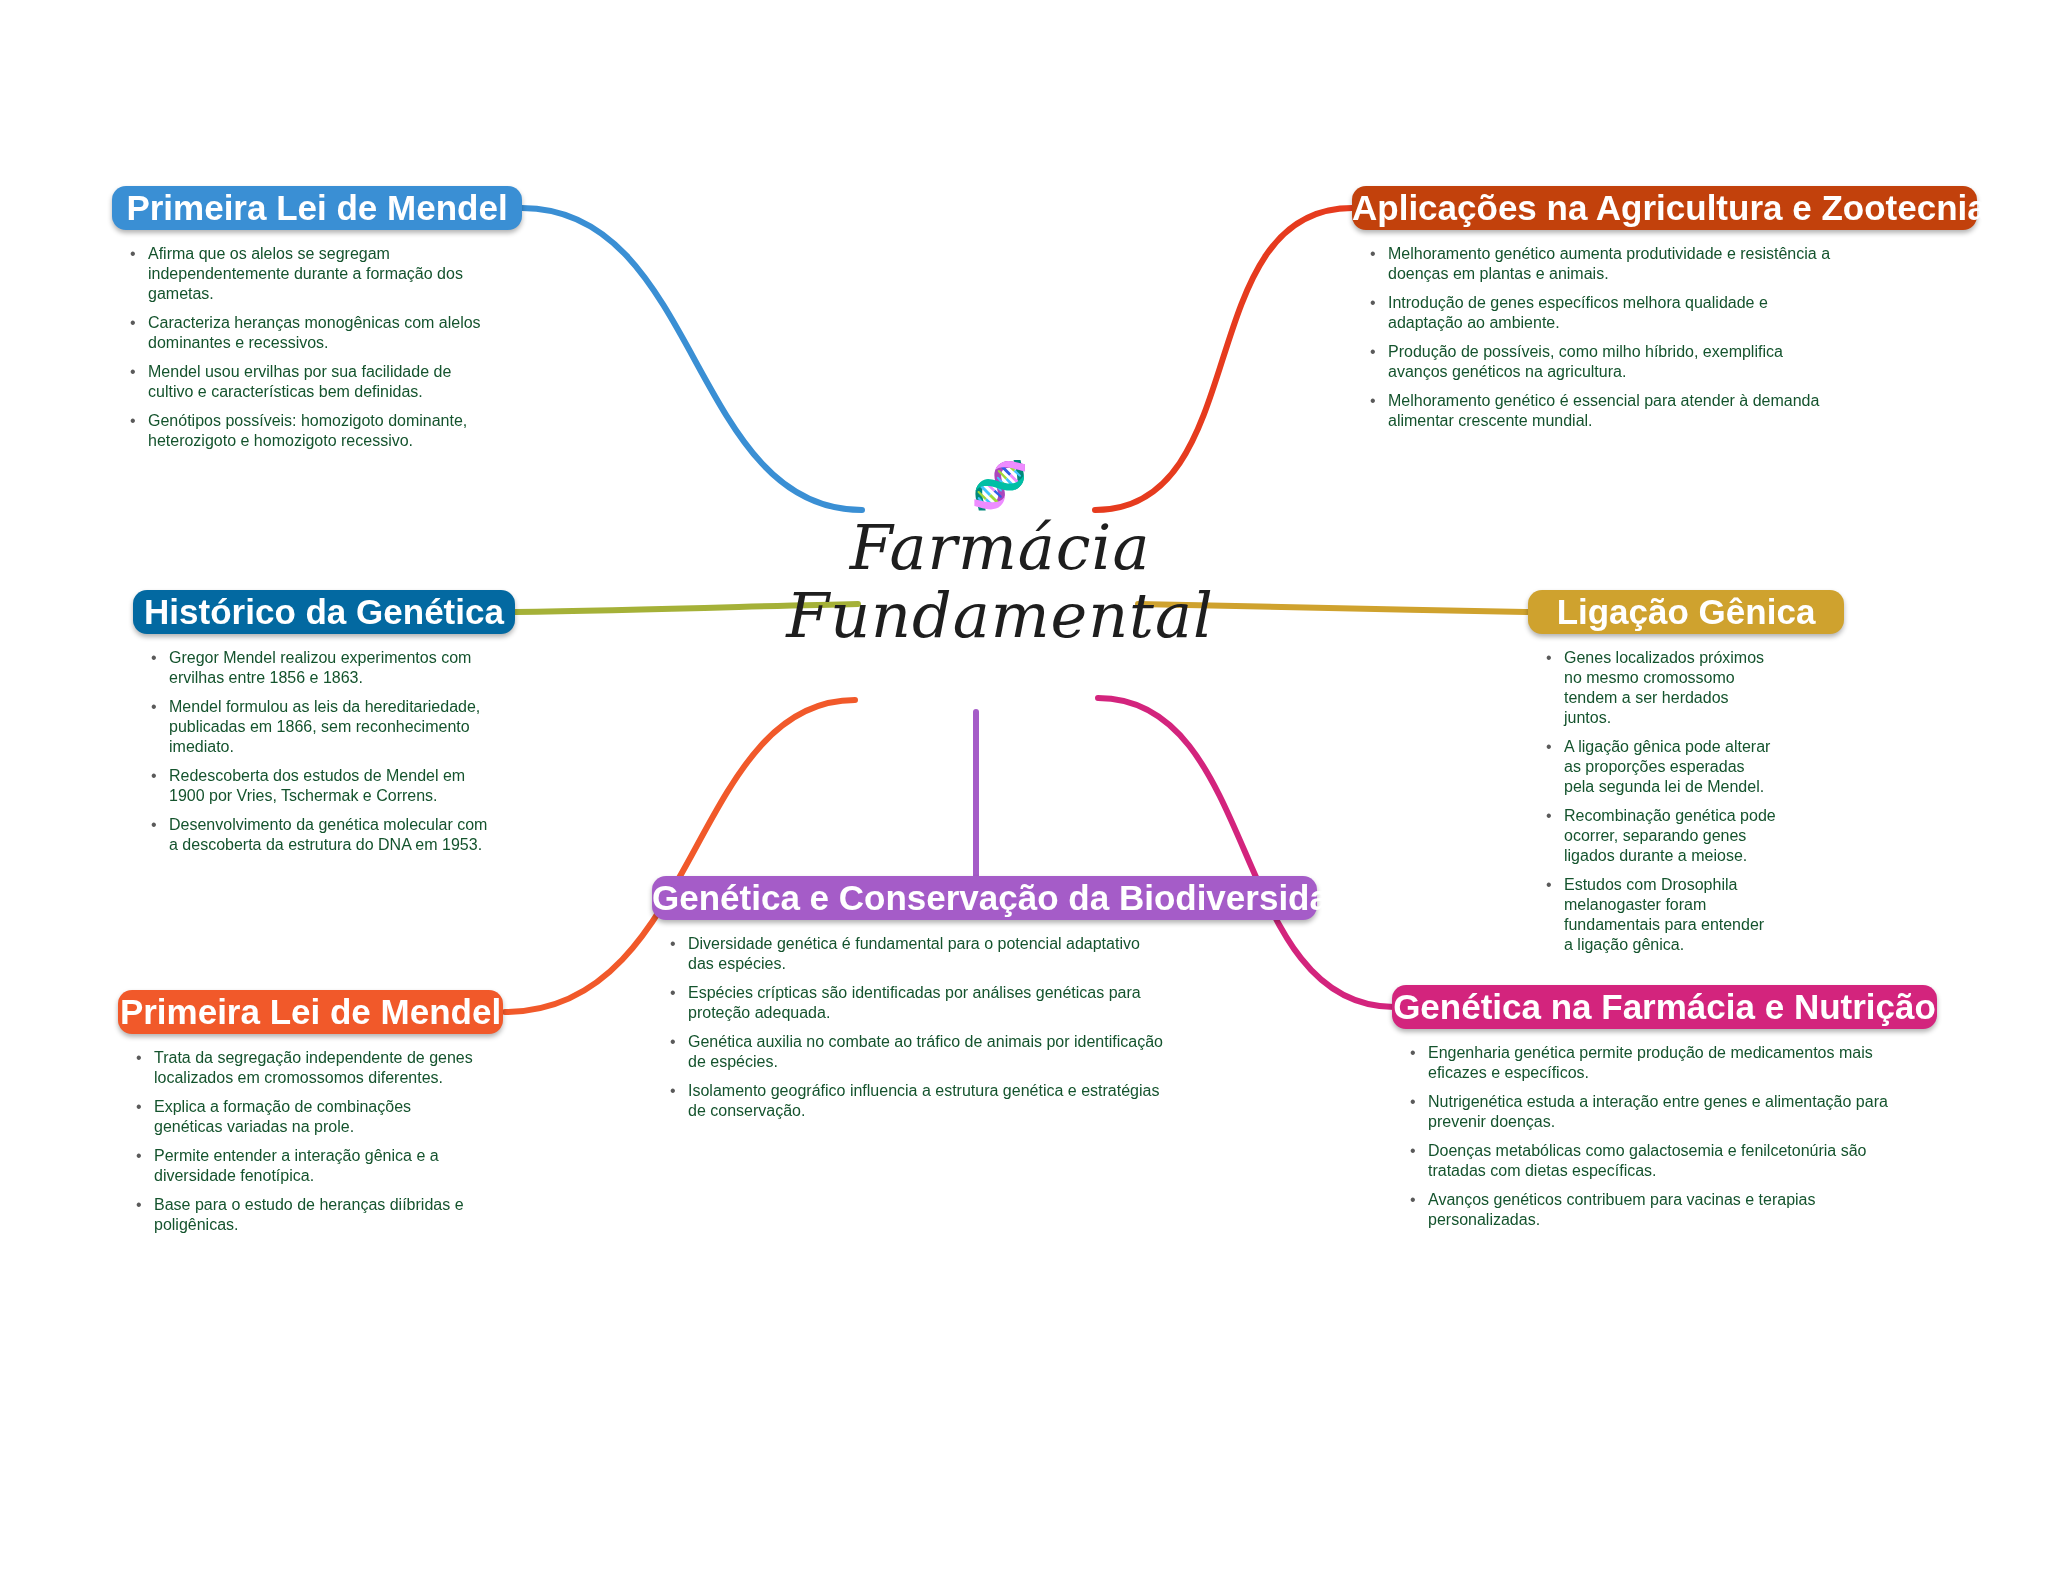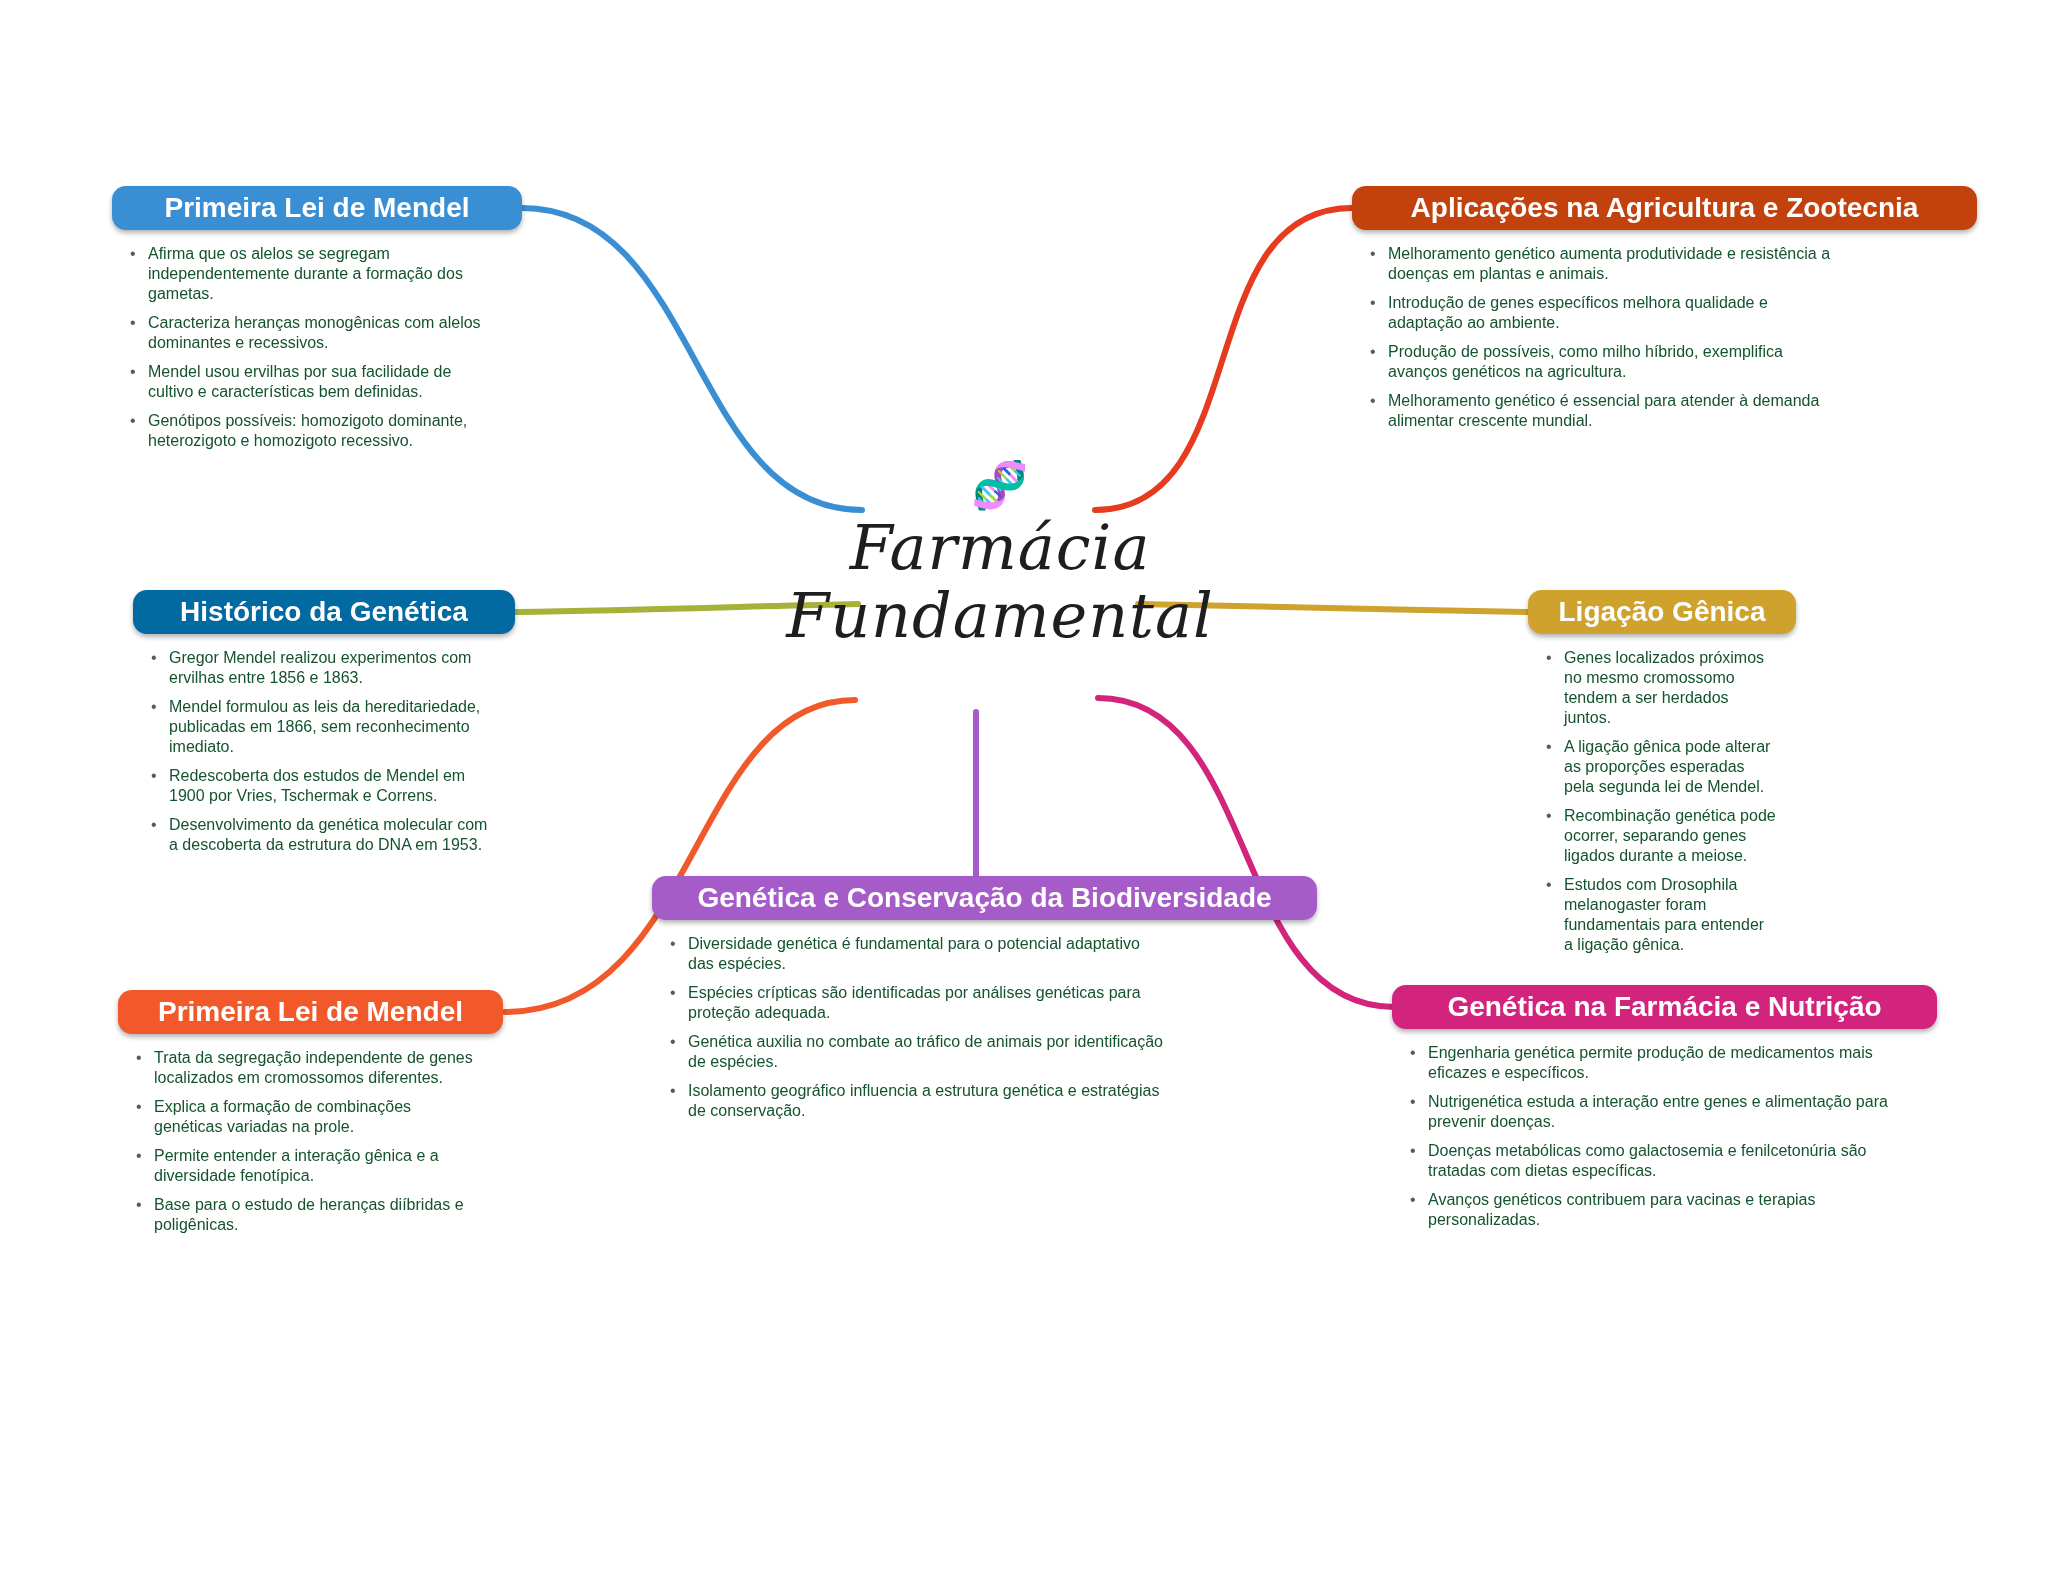--- a/index.html
+++ b/index.html
@@ -21,21 +21,21 @@
   }
   .branch { position: absolute; z-index: 2; }
   .pill {
     position: relative;
     z-index: 3;
     height: 44px;
     line-height: 44px;
     border-radius: 14px;
     color: #ffffff;
     font-weight: bold;
-    font-size: 28px;
+    font-size: 35px;
     text-align: center;
     box-shadow: 0 3px 5px rgba(0,0,0,0.30);
     white-space: nowrap;
   }
   .bullets {
     list-style: none;
     margin: 14px 0 0 0;
     padding: 0 0 0 14px;
     font-size: 16px;
     line-height: 1.25;
@@ -111,21 +111,21 @@
     <div class="pill" style="width: 382px; background-color: #0369a1;">Histórico da Genética</div>
     <ul class="bullets" style="width:345px;">
       <li>Gregor Mendel realizou experimentos com ervilhas entre 1856 e 1863.</li>
       <li>Mendel formulou as leis da hereditariedade, publicadas em 1866, sem reconhecimento imediato.</li>
       <li>Redescoberta dos estudos de Mendel em 1900 por Vries, Tschermak e Correns.</li>
       <li>Desenvolvimento da genética molecular com a descoberta da estrutura do DNA em 1953.</li>
     </ul>
   </section>
 
   <section class="branch" style="left:1528px; top:590px; width:280px;">
-    <div class="pill" style="width: 268px; background-color: rgb(207, 162, 46);">Ligação Gênica</div>
+    <div class="pill" style="width: 316px; background-color: rgb(207, 162, 46);">Ligação Gênica</div>
     <ul class="bullets" style="width:235px;">
       <li>Genes localizados próximos no mesmo cromossomo tendem a ser herdados juntos.</li>
       <li>A ligação gênica pode alterar as proporções esperadas pela segunda lei de Mendel.</li>
       <li>Recombinação genética pode ocorrer, separando genes ligados durante a meiose.</li>
       <li>Estudos com Drosophila melanogaster foram fundamentais para entender a ligação gênica.</li>
     </ul>
   </section>
 
   <section class="branch" style="left:118px; top:990px; width:400px;">
     <div class="pill" style="width: 385px; background-color: rgb(241, 89, 42);">Primeira Lei de Mendel</div>

